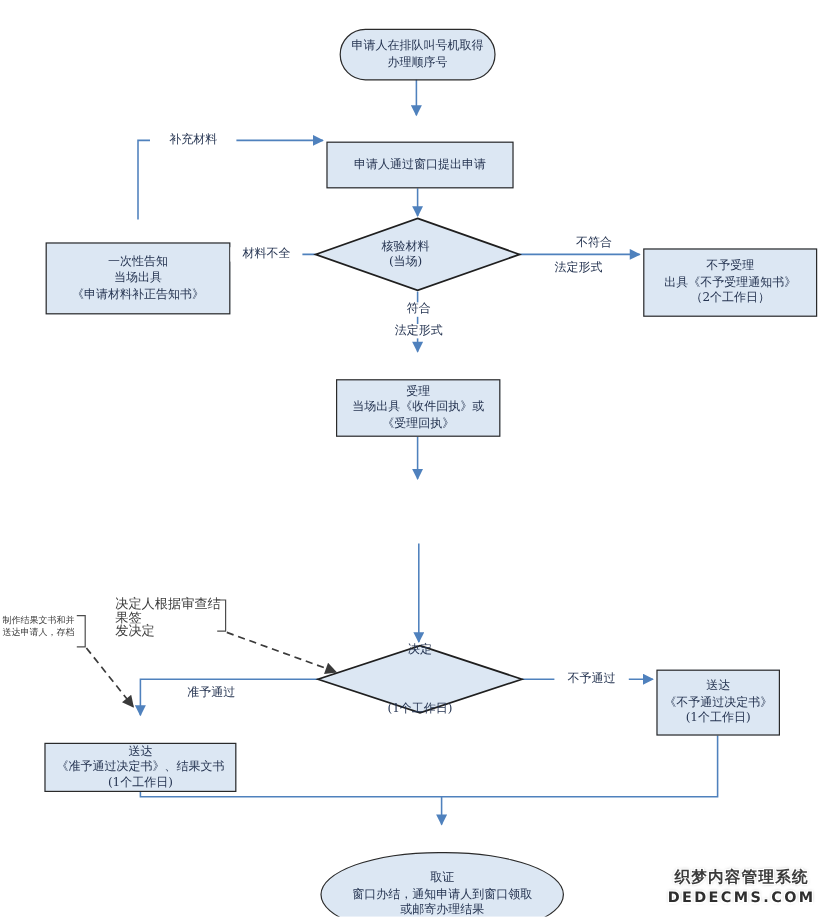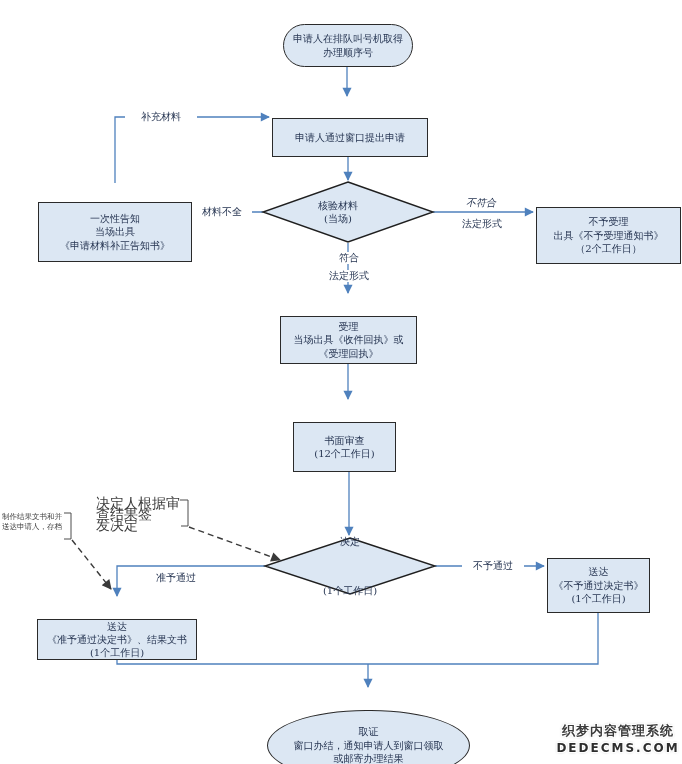--- a/index.html
+++ b/index.html
@@ -18,21 +18,21 @@
     position:absolute;z-index:2;display:flex;flex-direction:column;align-items:center;justify-content:center;
     text-align:center;font-size:10px;line-height:13.5px;color:#263552;background:transparent;border:none;
   }
   .term1{border-radius:22px;}
   .term2{border-radius:100px / 36px;}
   .lbl{
     position:absolute;z-index:3;font-size:10px;line-height:12px;color:#263552;
     background:#ffffff;text-align:center;padding:0 1px;
   }
   .ann{
-    position:absolute;z-index:3;font-size:14px;line-height:11px;color:#3c3c3c;text-align:left;
+    position:absolute;z-index:3;font-size:11px;line-height:11px;color:#3c3c3c;text-align:left;
   }
   .ann.small{font-size:7.5px;line-height:10px;}
   #wm{
     position:absolute;z-index:4;left:556px;top:722px;width:124px;text-align:center;
     font-family:"DejaVu Sans","Liberation Sans",sans-serif;color:#3b3b3b;font-weight:bold;
   }
   #wm .w1{font-size:13px;letter-spacing:1px;
     text-shadow:-1px -1px 0 #fff,1px -1px 0 #fff,-1px 1px 0 #fff,1px 1px 0 #fff,0 0 3px #9a9a9a;}
   #wm .w2{font-size:12px;letter-spacing:2px;margin-top:1px;color:#2e2e2e;
     text-shadow:-1px -1px 0 #fff,1px -1px 0 #fff,-1px 1px 0 #fff,1px 1px 0 #fff,0 0 3px #9a9a9a;}
@@ -99,24 +99,20 @@
     <div>出具《不予受理通知书》</div>
     <div>（2个工作日）</div>
   </div>
 
   <div class="n" style="left:280px;top:296px;width:137px;height:48px;">
     <div>受理</div>
     <div>当场出具《收件回执》或</div>
     <div>《受理回执》</div>
   </div>
 
-  <div class="n" style="left:293px;top:402px;width:103px;height:50px;">
-    <div>书面审查</div>
-    <div>(12个工作日)</div>
-  </div>
 
   <div class="dtext" style="left:300px;top:544px;width:100px;height:44px;gap:36px;">
     <div>决定</div>
     <div>(1个工作日)</div>
   </div>
 
   <div class="n" style="left:547px;top:538px;width:103px;height:55px;">
     <div>送达</div>
     <div>《不予通过决定书》</div>
     <div>(1个工作日)</div>
@@ -129,21 +125,21 @@
   </div>
 
   <div class="n term2" style="left:267px;top:690px;width:203px;height:71px;">
     <div>取证</div>
     <div>窗口办结，通知申请人到窗口领取</div>
     <div>或邮寄办理结果</div>
   </div>
 
   <div class="lbl" style="left:125px;top:111px;width:70px;">补充材料</div>
   <div class="lbl" style="left:192px;top:206px;width:58px;">材料不全</div>
-  <div class="lbl" style="left:455px;top:197px;width:50px;font-style:italic;">不符合</div>
+  <div class="lbl" style="left:469px;top:197px;width:50px;">不符合</div>
   <div class="lbl" style="left:456px;top:218px;width:50px;">法定形式</div>
   <div class="lbl" style="left:323px;top:252px;width:50px;">符合</div>
   <div class="lbl" style="left:323px;top:270px;width:50px;">法定形式</div>
   <div class="lbl" style="left:145px;top:560px;width:60px;margin-top:12px;">准予通过</div>
   <div class="lbl" style="left:462px;top:560px;width:60px;">不予通过</div>
 
   <div class="ann" style="left:96px;top:498px;width:88px;">
     <div>决定人根据审查结果签</div>
     <div>发决定</div>
   </div>

